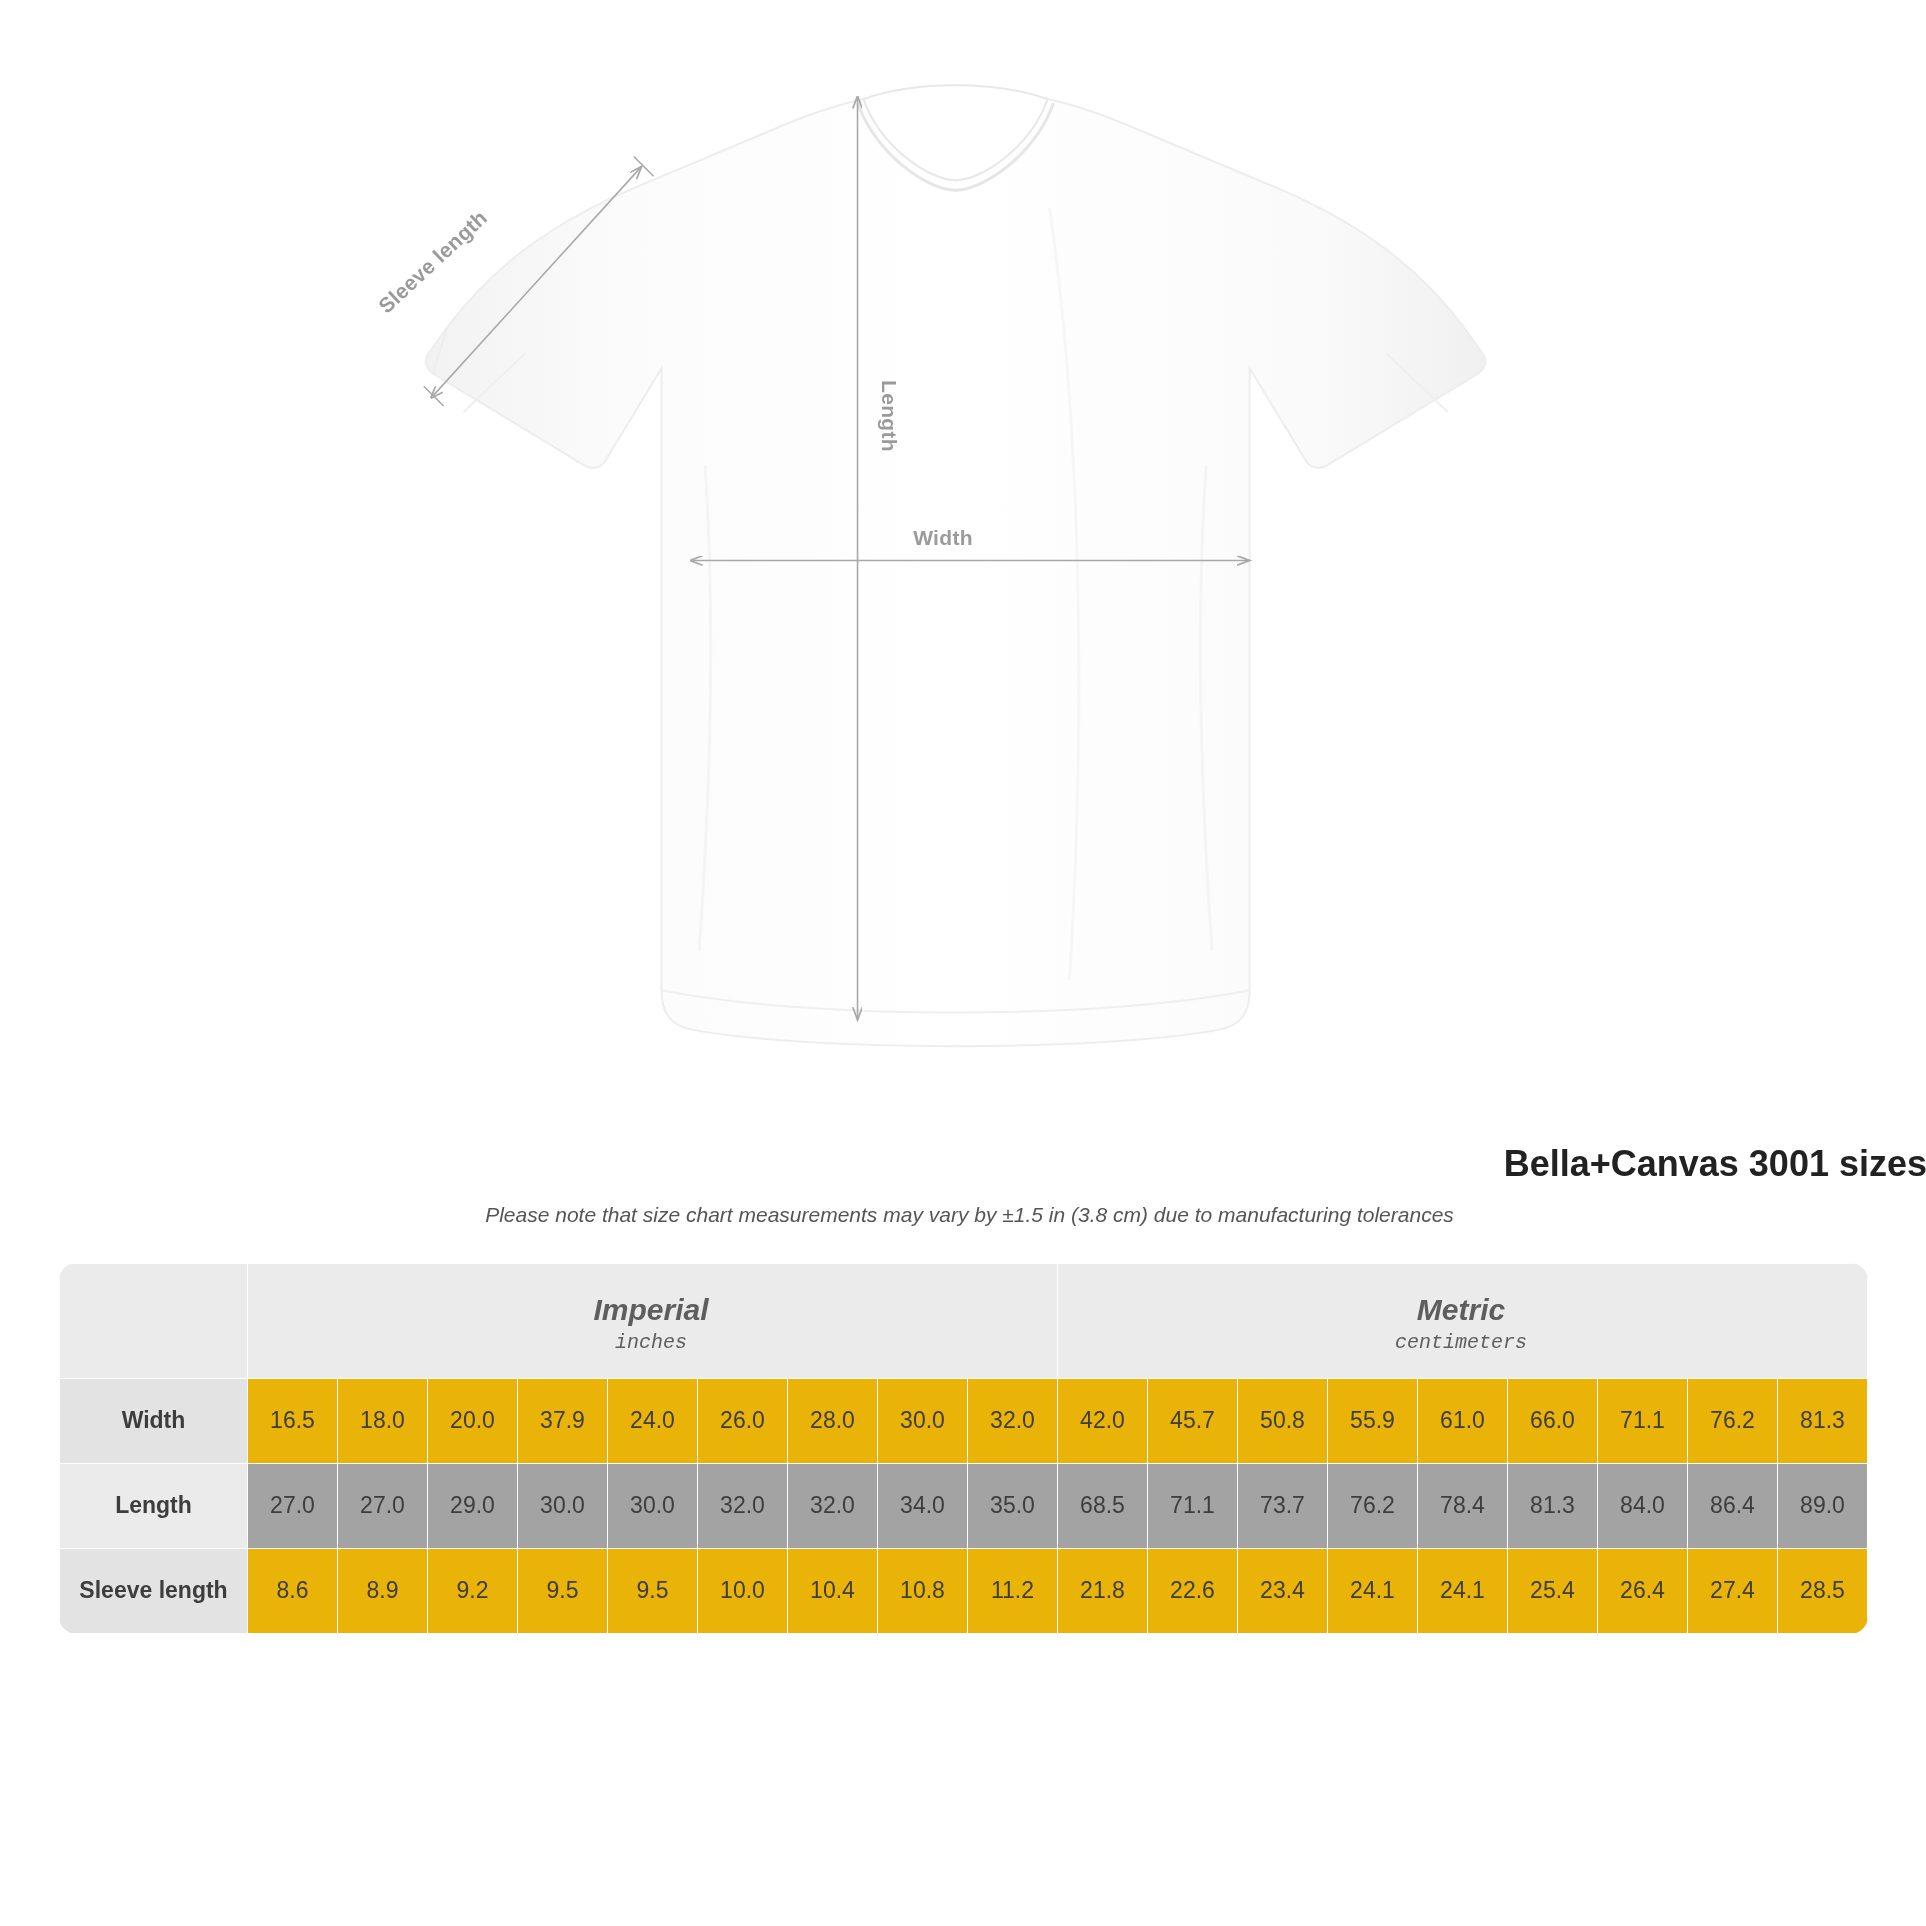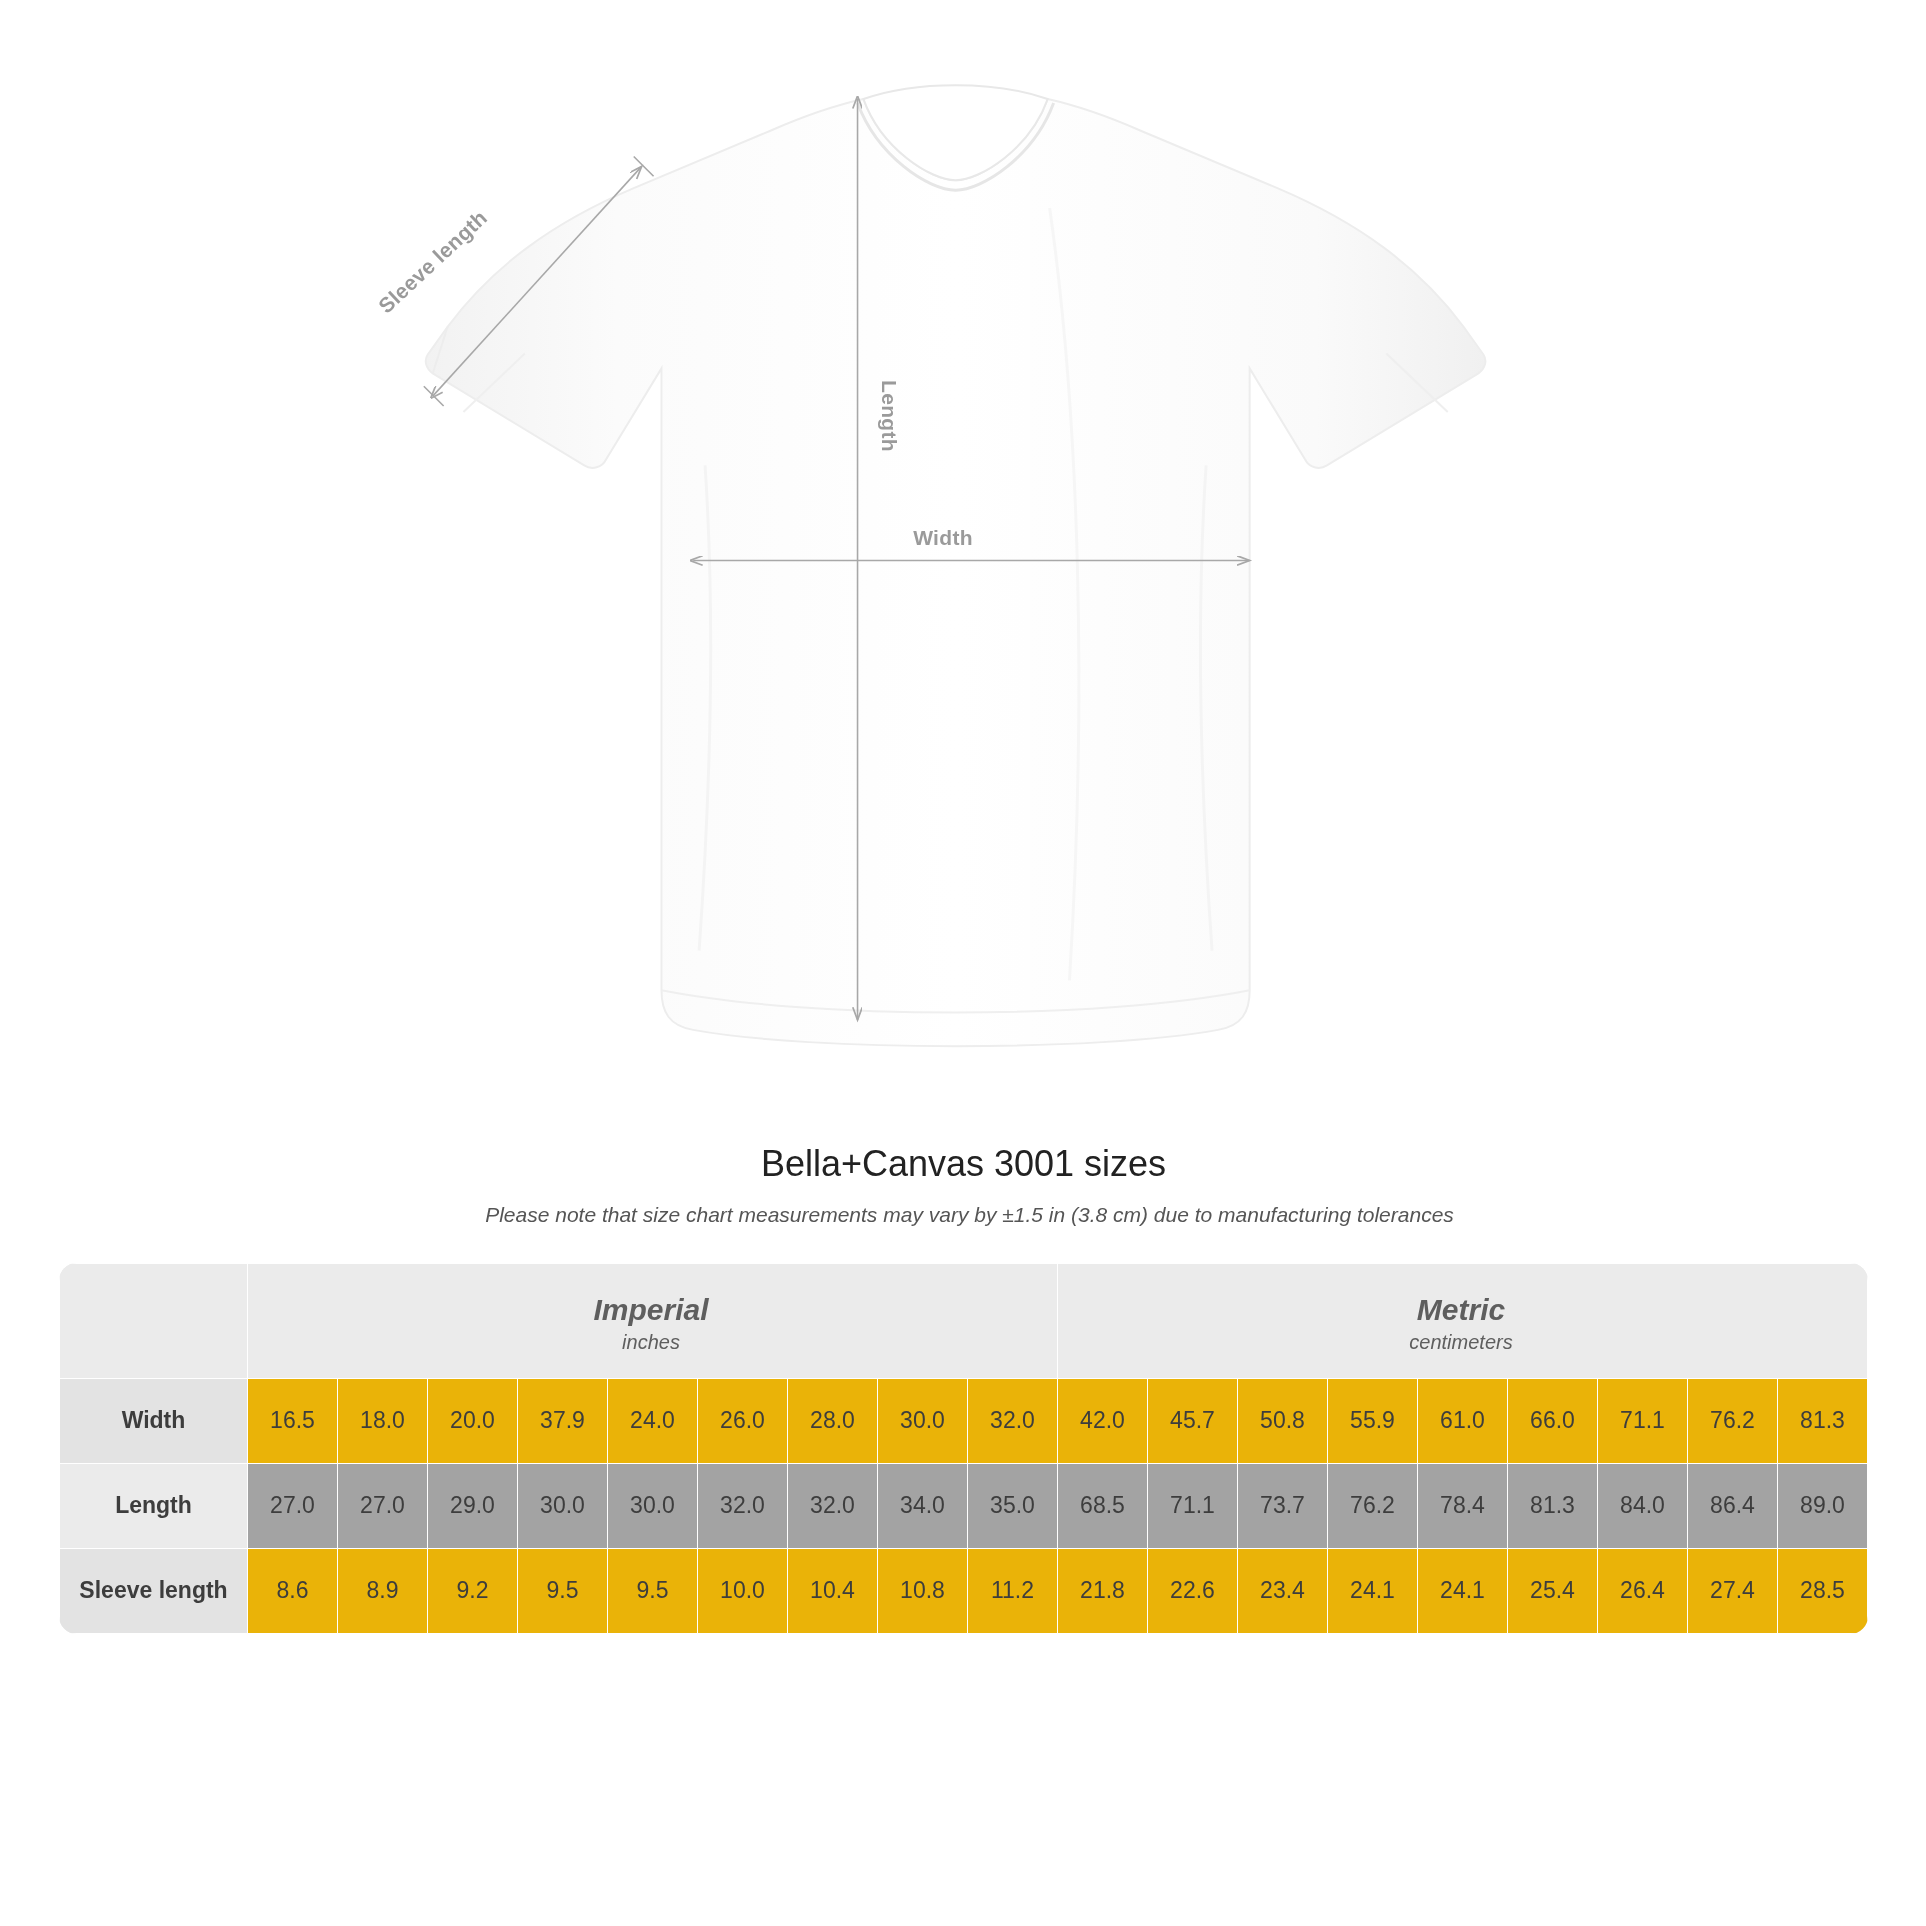--- a/index.html
+++ b/index.html
@@ -31,23 +31,23 @@
     left: 889px; top: 416px;
     transform: translate(-50%,-50%) rotate(90deg);
   }
   .lbl-width {
     left: 943px; top: 538px;
     transform: translate(-50%,-50%);
   }
 
   
   .title {
-    text-align:center;
+    text-align:right;
     font-size: 36px;
-    font-weight: normal;
+    font-weight: bold;
     color: #222;
     margin-top: 24px;
   }
   .subtitle {
     text-align:center;
     font-size: 21px;
     font-style: italic;
     color: #555;
     margin-top: 18px;
     padding-left: 12px;
@@ -81,20 +81,21 @@
     font-size: 30px;
     font-weight: bold;
     font-style: italic;
     color: #5e5e5e;
     line-height: 1.35;
   }
   .unit-sub {
     font-size: 20px;
     font-style: italic;
     color: #5e5e5e;
+    font-family: Liberation Mono, monospace;
   }
   .head-row td {
     background: #ebebeb;
     font-weight: bold;
     color: #4a4a4a;
     height: 91px;
     font-size: 24px;
     border-color: #ffffff;
   }
   .row-label {

